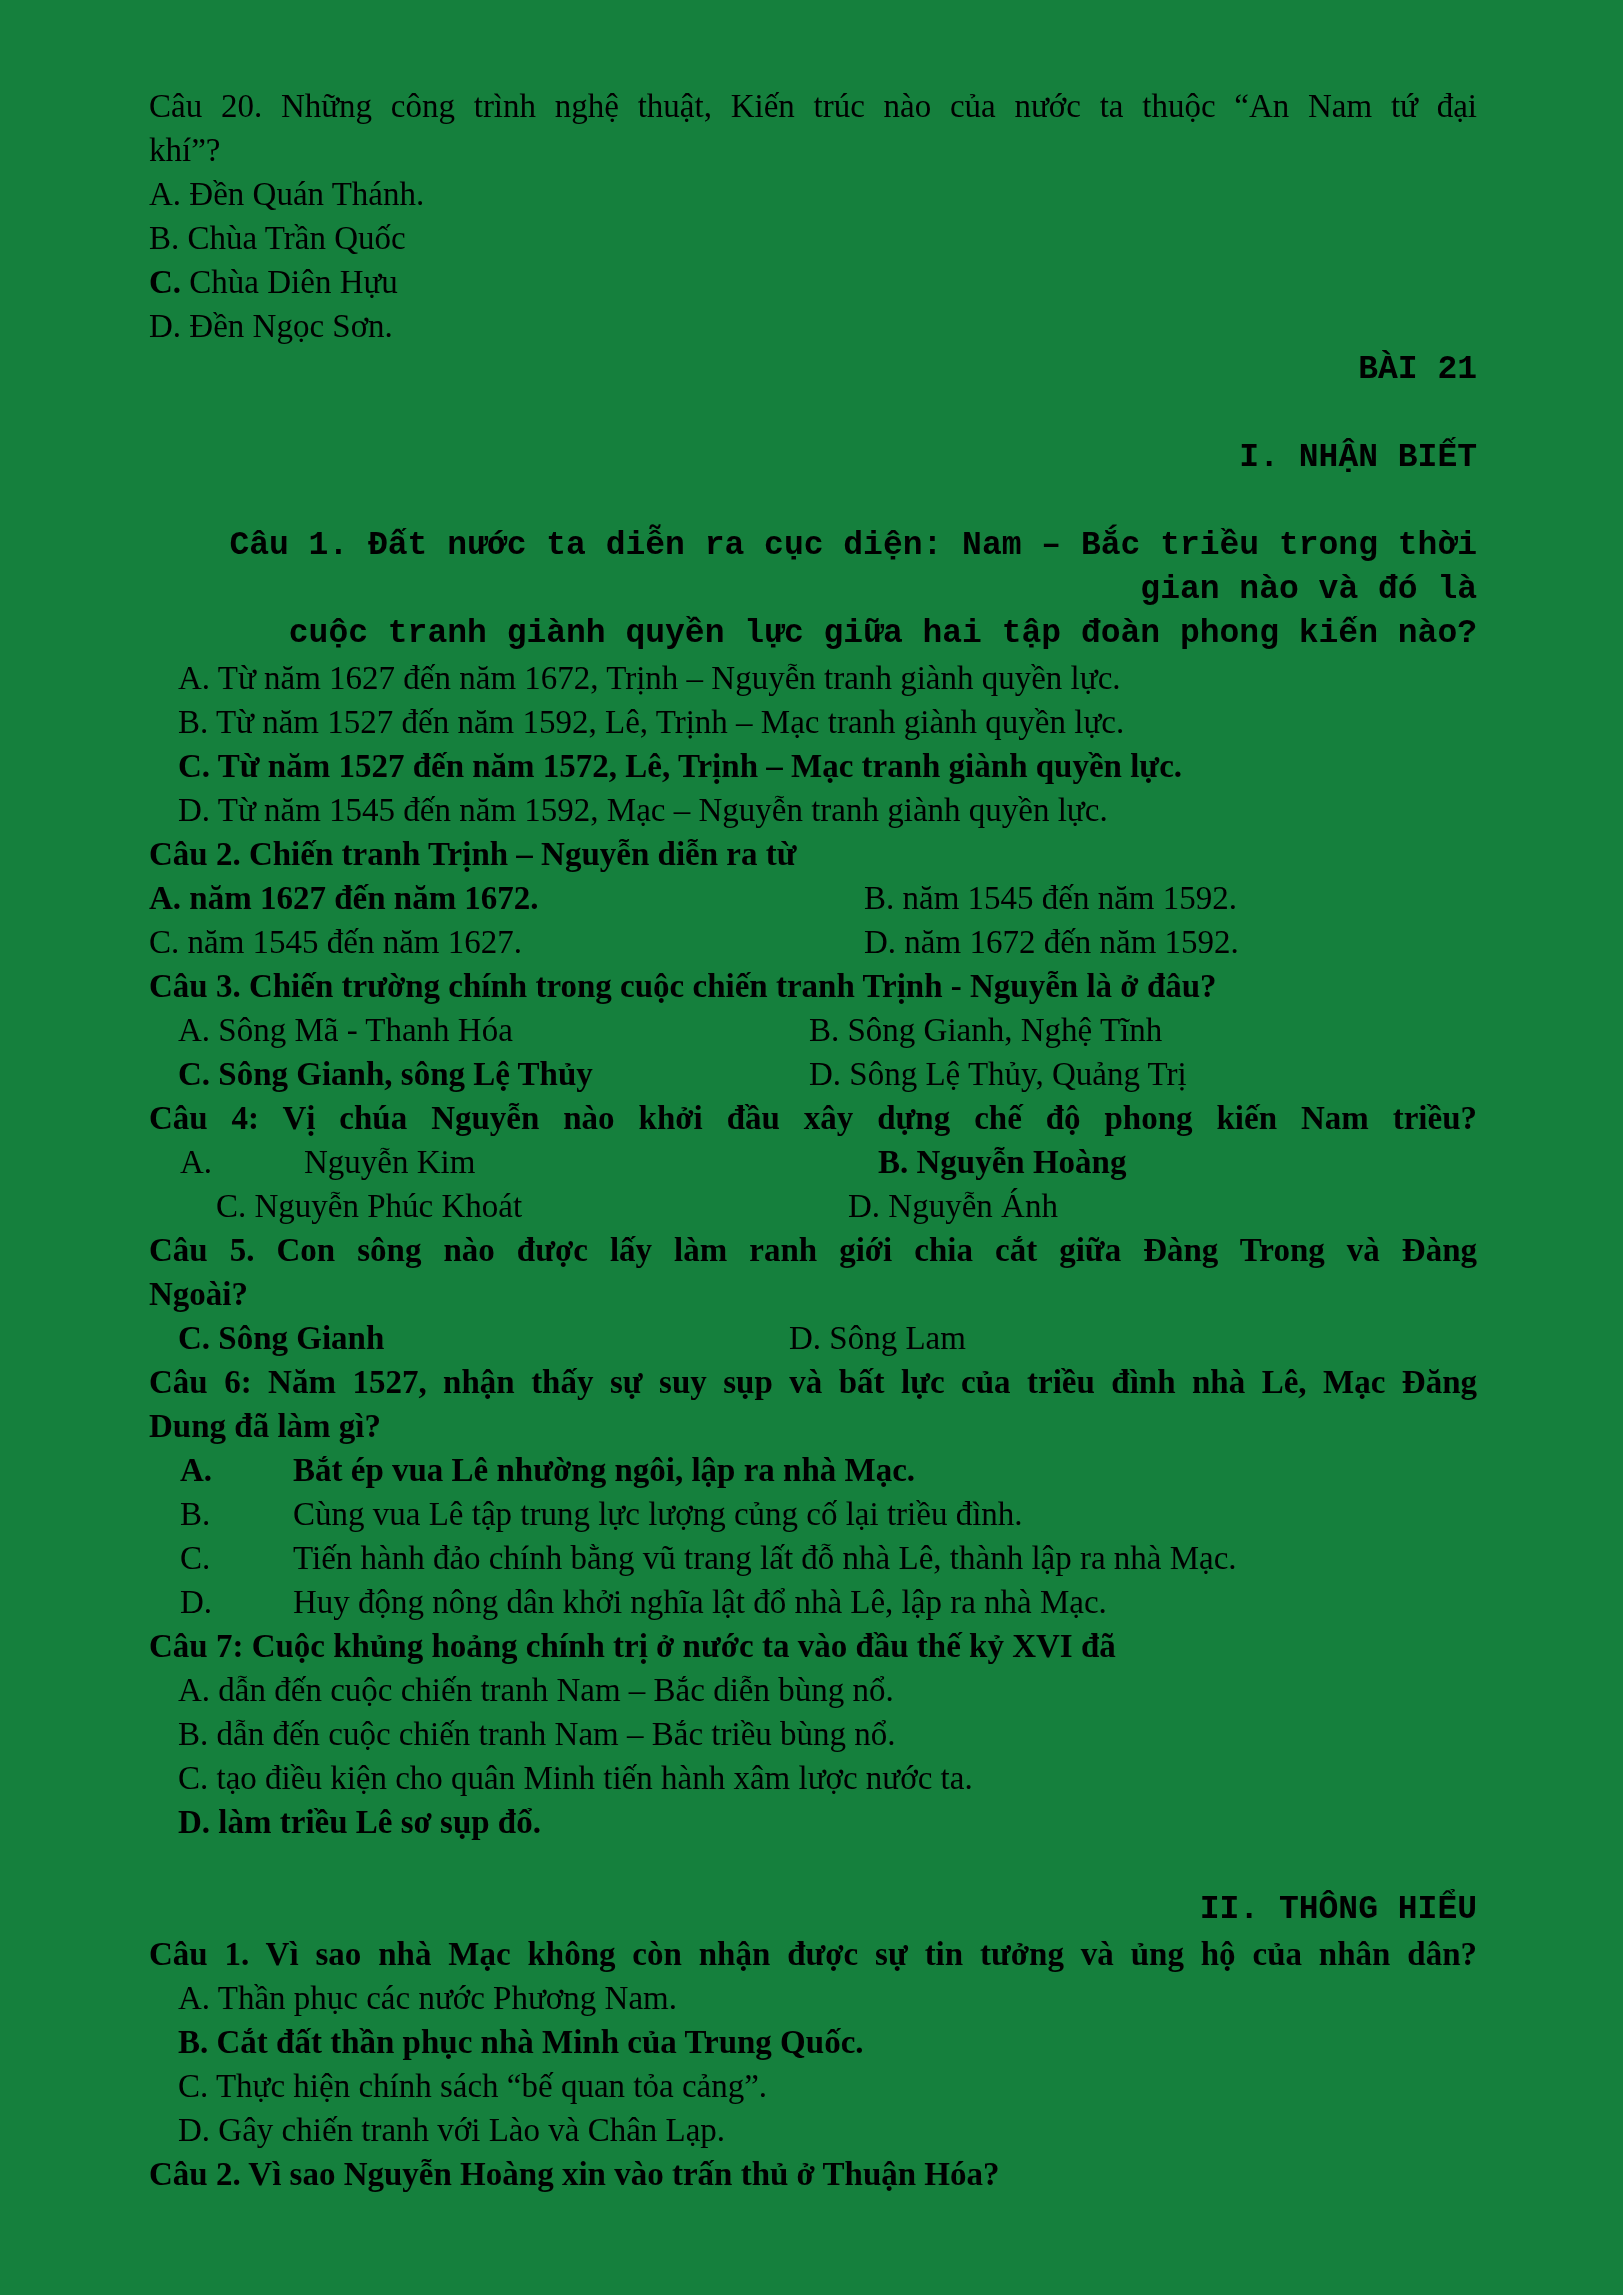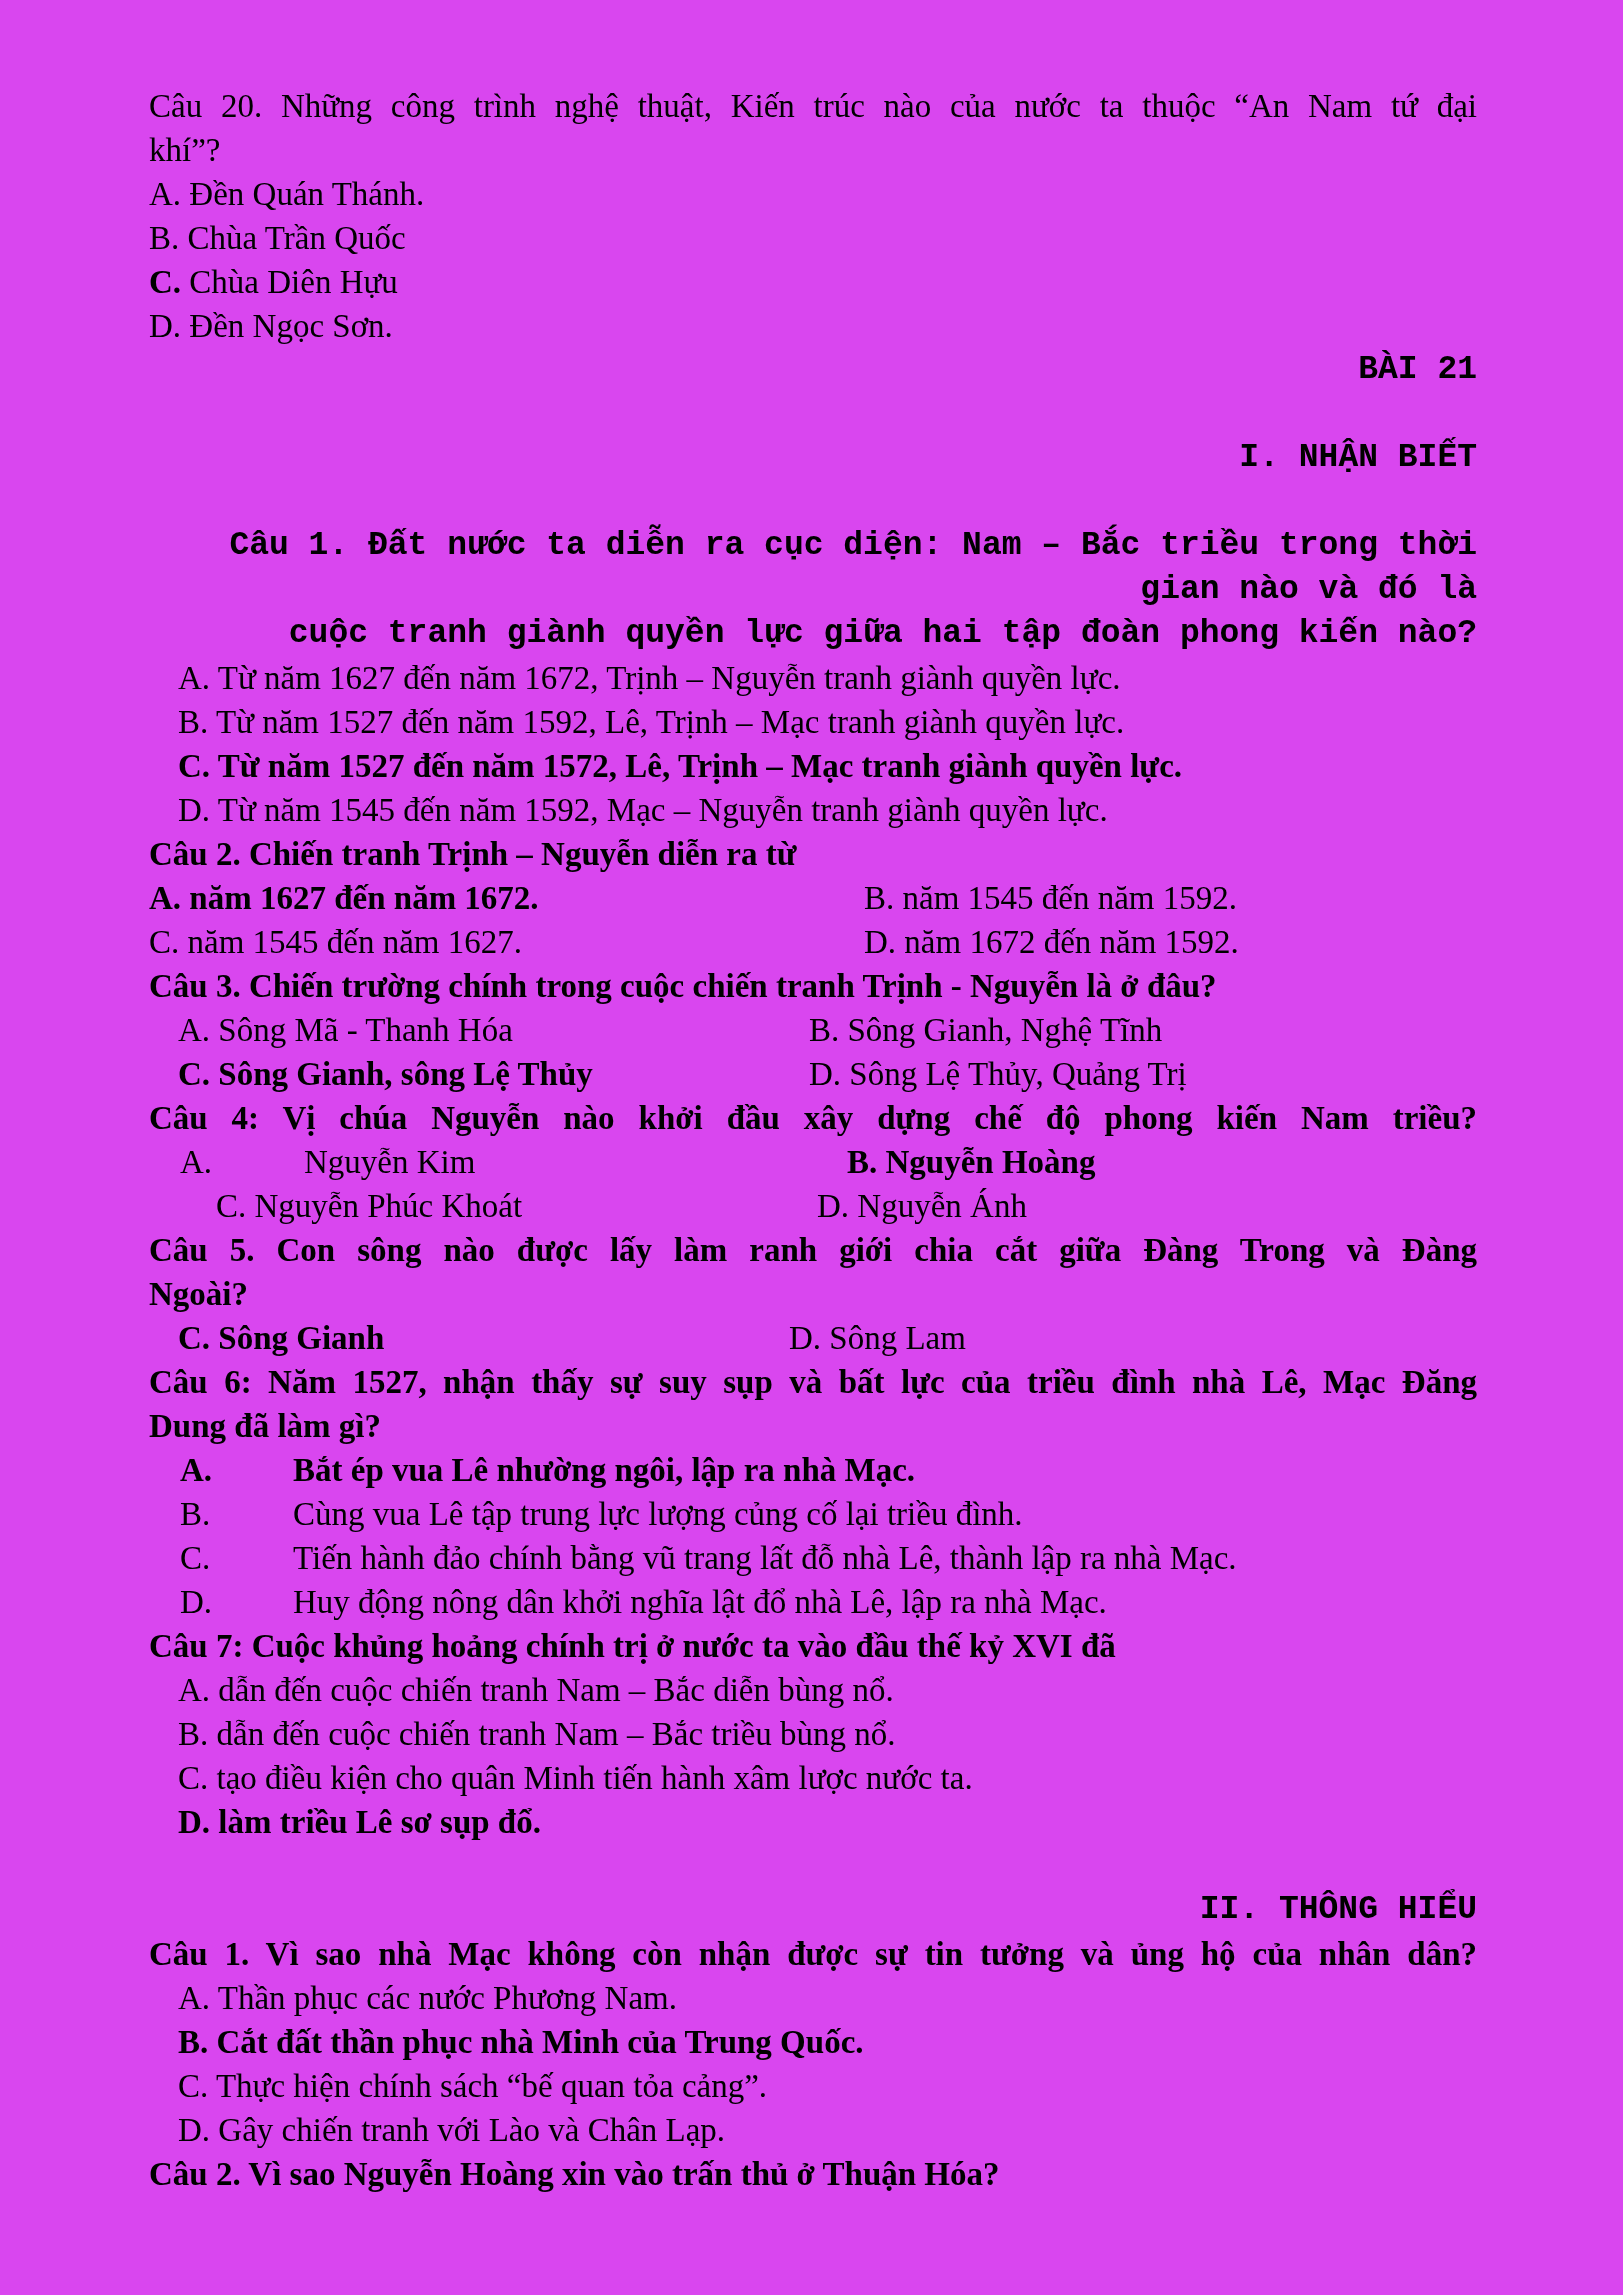--- a/index.html
+++ b/index.html
@@ -4,37 +4,37 @@
 <style>
   html, body {
     margin: 0;
     padding: 0;
     background: #ffffff;
   }
   .page {
     position: relative;
     width: 1623px;
     height: 2295px;
-    background: #d946ef;
+    background: #15803d;
     color: #000000;
     font-family: "Liberation Serif", "DejaVu Serif", serif;
     font-size: 33px;
     line-height: 44px;
     overflow: hidden;
   }
   .content {
     padding: 84px 146px 0 149px; 
   }
   .line { min-height: 44px; }
   .blank { height: 44px; }
   .b { font-weight: 700; }
   .ctr { text-align: right; font-family: Liberation Mono, monospace; }
   .just { text-align: justify; text-align-last: justify; }
   .ind { padding-left: 29px; }      
-  .ind2 { padding-left: 31px; }     
+  .ind2 { padding-left: 31px; gap: 31px; }     
   .sh-bai { padding-left: 58px; }   
   .sh-s1  { padding-left: 85px; }  
   .sh-s2  { padding-left: 179px; }  
   .sh-q1  { padding-left: 26px; }   
   .cols { display: flex; }
   .c1-q2 { flex: 0 0 715px; }
   .c1-q3 { flex: 0 0 631px; }   
   .c1-q4a { flex: 0 0 667px; }
   .c1-q4b { flex: 0 0 601px; margin-left: 36px; }
   .c1-q5 { flex: 0 0 611px; }   

